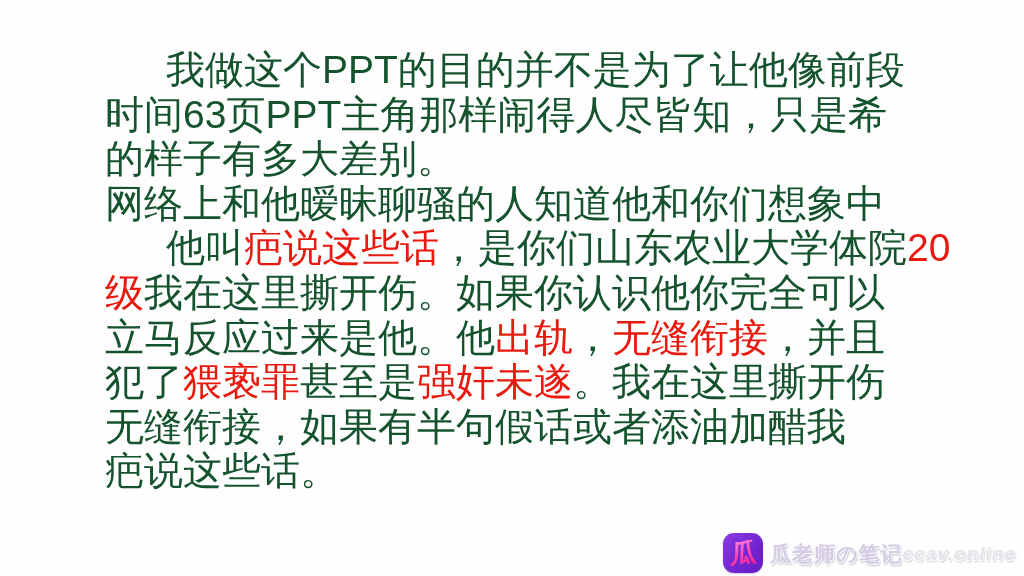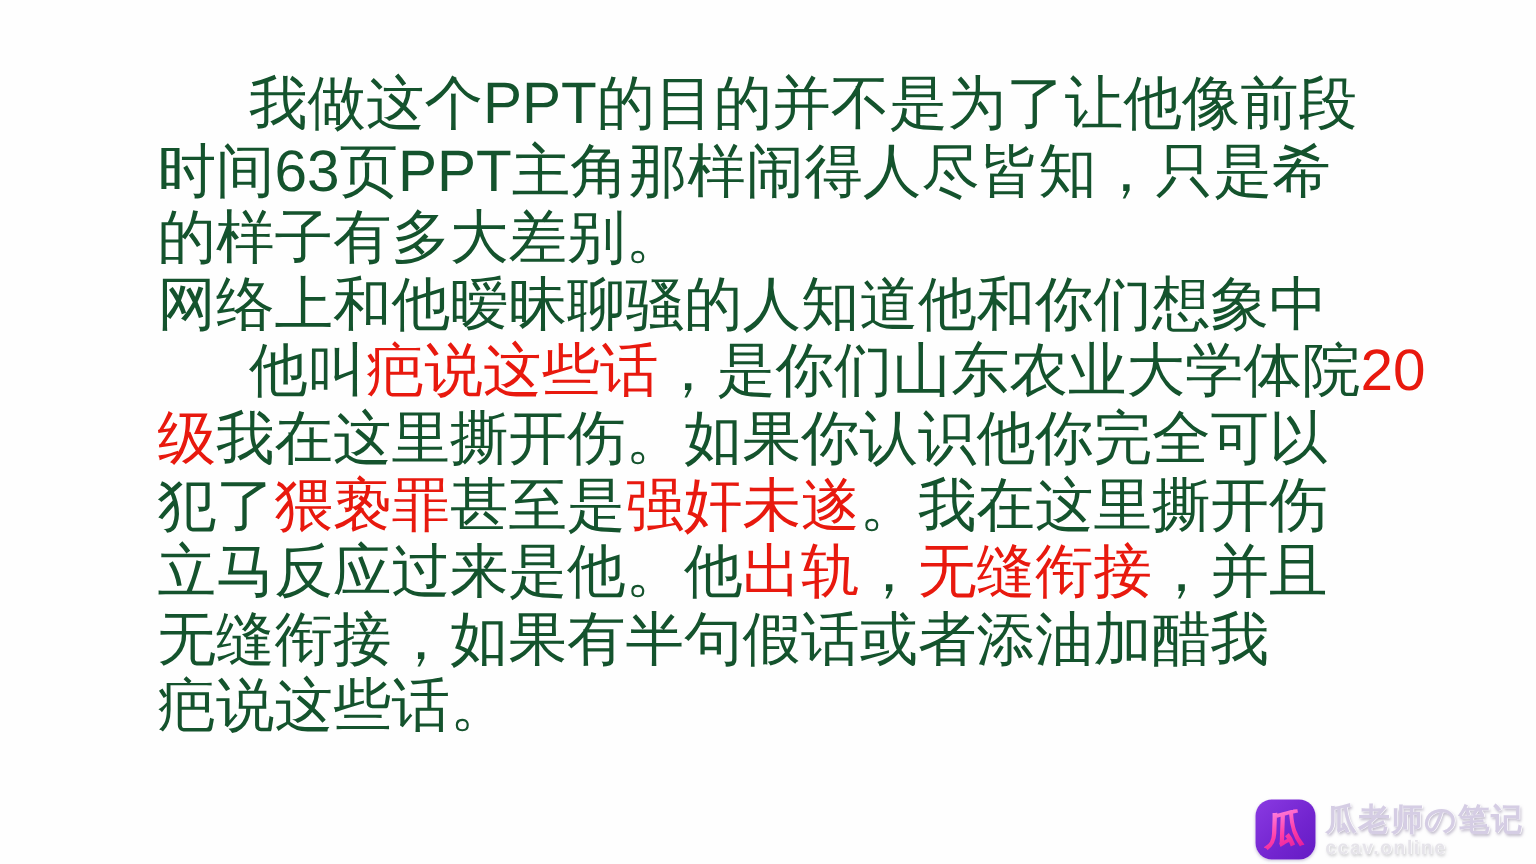--- a/index.html
+++ b/index.html
@@ -63,54 +63,55 @@
     font-weight: bold;
     line-height: 1;
     background: linear-gradient(160deg, #ff7ad9 10%, #ff3fa8 55%, #e0189a 100%);
     -webkit-background-clip: text;
     background-clip: text;
     color: transparent;
     transform: skewX(-6deg) rotate(-4deg);
   }
   .wm-text {
     display: flex;
-    flex-direction: column;
+    flex-direction: row;
     line-height: 1;
   }
   .wm-title {
     font-size: 21px;
     font-weight: bold;
     color: #d5cde4;
     text-shadow: 0.5px 0.5px 0 #ffffff, 1px 1.5px 2px rgba(140,130,160,0.55);
     letter-spacing: 1px;
   }
   .wm-domain {
-    font-size: 13px;
+    font-size: 19px;
     font-weight: bold;
     color: #e6e4ea;
     text-shadow: 0.5px 0.5px 0 #ffffff, 1px 1.5px 2px rgba(155,155,160,0.55);
     letter-spacing: 1px;
     margin-top: 1px;
+    font-style: italic;
   }
 </style>
 </head>
 <body>
 
 <div class="slide">
 
   <div class="text-block" id="text-block">
 
   <div class="text-line indented"><span class="seg-black">我做这个PPT的目的并不是为了让他像前段</span></div>
       <div class="text-line"><span class="seg-black">时间63页PPT主角那样闹得人尽皆知，只是希</span></div>
       <div class="text-line"><span class="seg-black">的样子有多大差别。</span></div>
       <div class="text-line"><span class="seg-black">网络上和他暧昧聊骚的人知道他和你们想象中</span></div>
       <div class="text-line indented"><span class="seg-black">他叫</span><span class="seg-red">疤说这些话</span><span class="seg-black">，是你们山东农业大学体院</span><span class="seg-red">20</span></div>
       <div class="text-line"><span class="seg-red">级</span><span class="seg-black">我在这里撕开伤。如果你认识他你完全可以</span></div>
+      <div class="text-line"><span class="seg-black">立马反应过来是他。他</span><span class="seg-red">出轨</span><span class="seg-black">，</span><span class="seg-red">无缝衔接</span><span class="seg-black">，并且</span></div>
       <div class="text-line"><span class="seg-black">犯了</span><span class="seg-red">猥亵罪</span><span class="seg-black">甚至是</span><span class="seg-red">强奸未遂</span><span class="seg-black">。我在这里撕开伤</span></div>
-      <div class="text-line"><span class="seg-black">立马反应过来是他。他</span><span class="seg-red">出轨</span><span class="seg-black">，</span><span class="seg-red">无缝衔接</span><span class="seg-black">，并且</span></div>
       <div class="text-line"><span class="seg-black">无缝衔接，如果有半句假话或者添油加醋我</span></div>
       <div class="text-line"><span class="seg-black">疤说这些话。</span></div>
     </div>
 
   <div class="watermark">
     <div class="wm-icon">
       <span class="glyph">瓜</span>
     </div>
     <div class="wm-text">
       <span class="wm-title">瓜老师の笔记</span>

